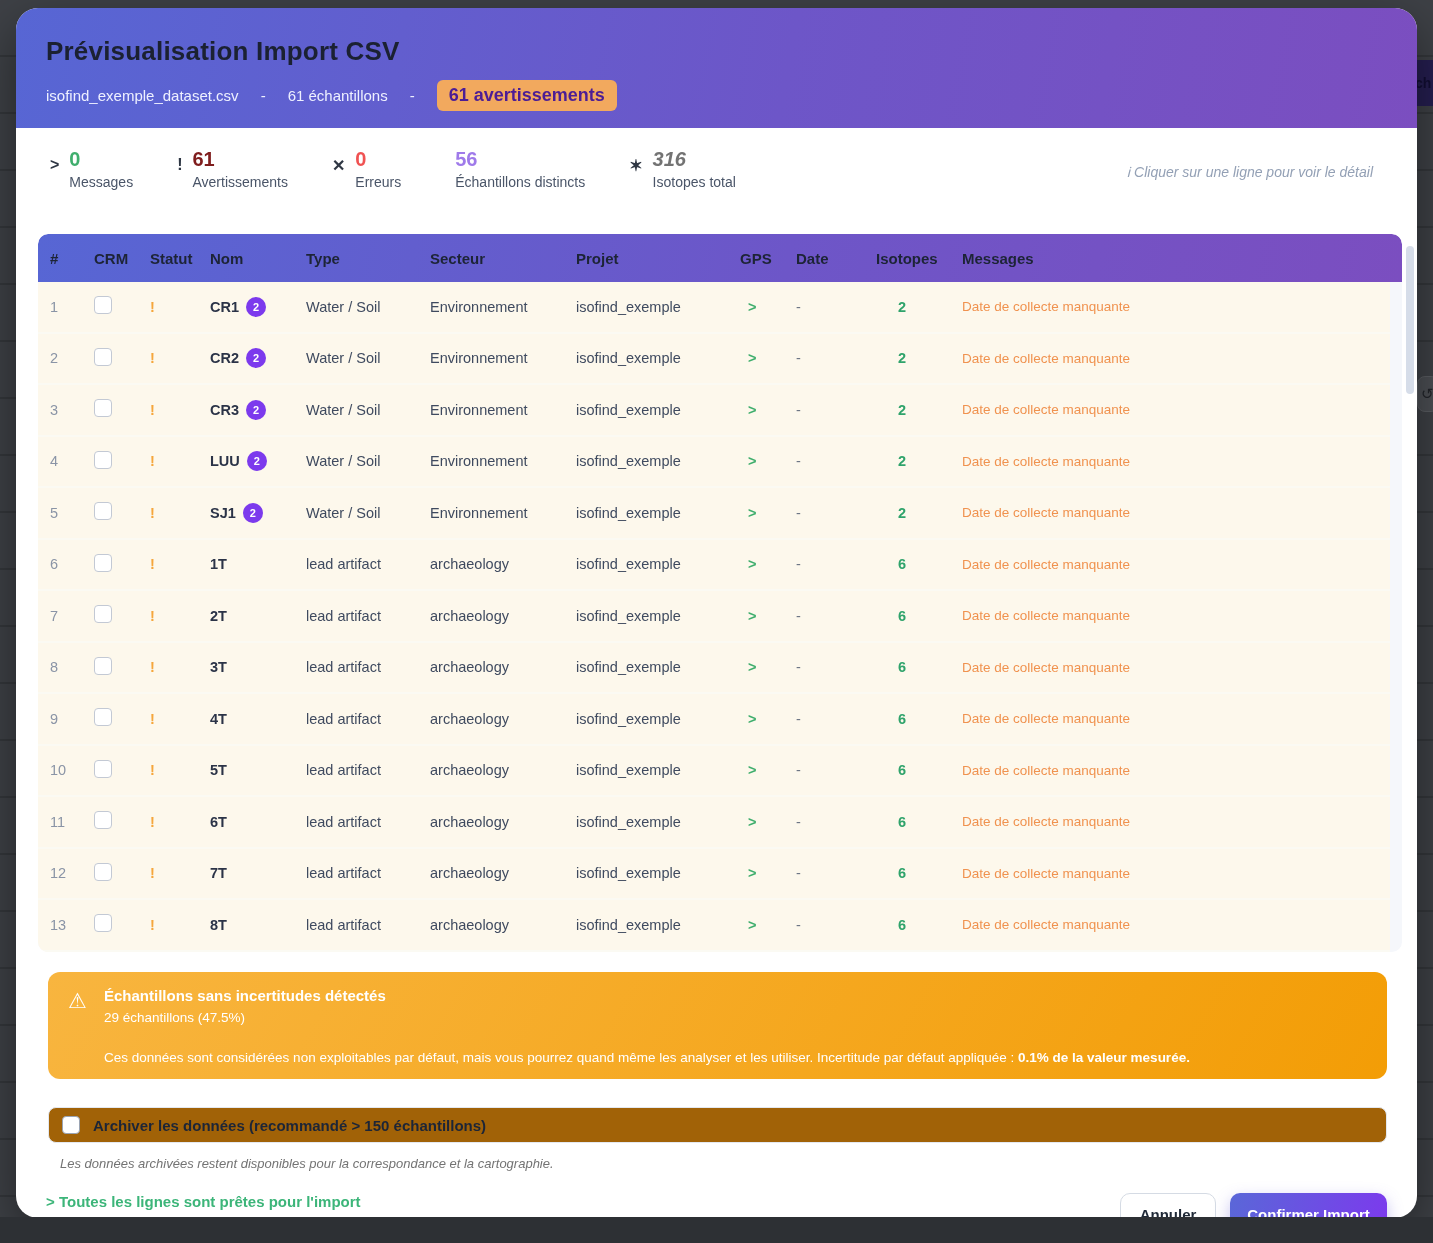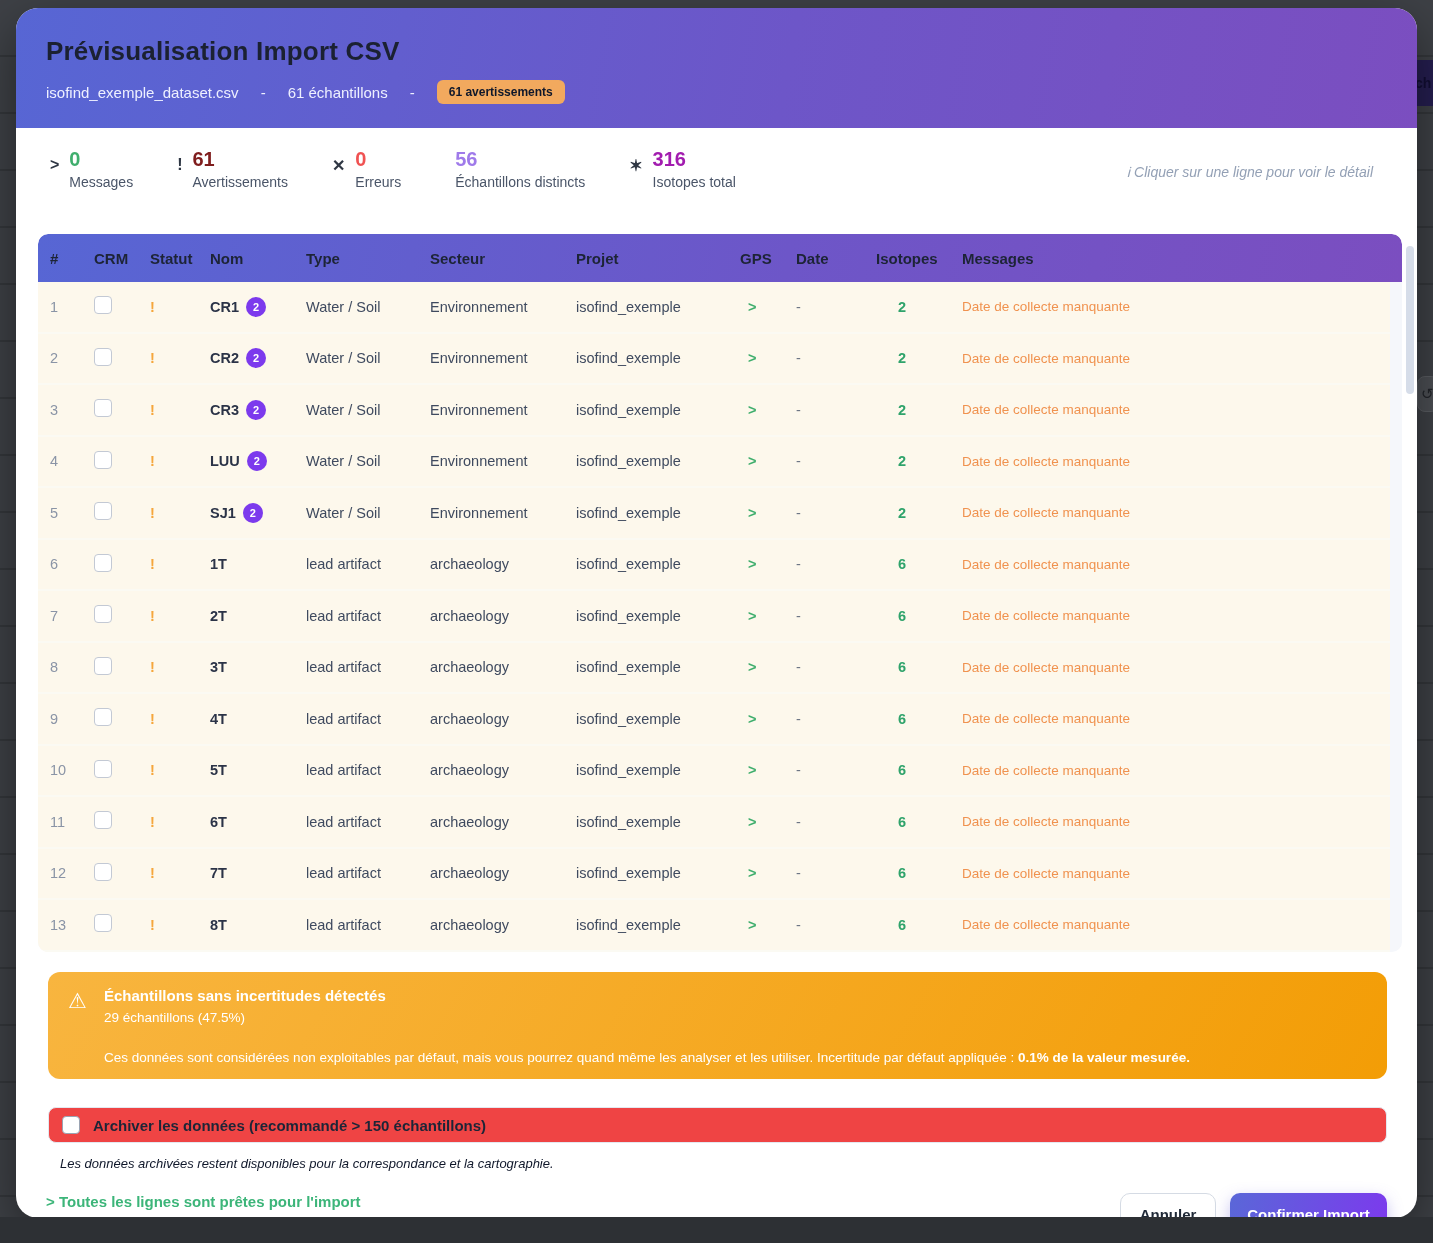--- a/index.html
+++ b/index.html
@@ -18,21 +18,21 @@
     display:flex; align-items:center; padding-left:3px; }
 
   .modal { position:absolute; left:16px; top:8px; width:1401px; height:1210px;
     background:#ffffff; border-radius:22px; overflow:hidden; box-shadow:0 18px 50px rgba(0,0,0,0.45); }
 
   
   .modal-header { height:120px; background:linear-gradient(100deg,#5766d4 0%,#6d56c8 55%,#7b4ec0 100%);
     padding:28px 30px 16px 30px; }
   .modal-title { font-size:26px; font-weight:700; color:#1b2132; letter-spacing:0.2px; }
   .subtitle-row { margin-top:13px; display:flex; align-items:center; gap:22px; font-size:15px; color:#eef0ff; }
-  .warn-badge { background:#f2a95e; color:#0f172a; font-weight:700; font-size:12px;
+  .warn-badge { background:#f2a95e; color:#4c1d95; font-weight:700; font-size:18px;
     padding:5px 12px; border-radius:6px; }
 
   
   .stats-row { margin:20px 30px 0 34px; display:flex; align-items:flex-start; position:relative; height:60px; }
   .stat { display:flex; align-items:flex-start; margin-right:44px; }
   .stat-icon { font-size:16px; font-weight:700; color:#2f3744; margin:8px 10px 0 0; }
   .stat-col { display:flex; flex-direction:column; }
   .stat-value { font-size:20px; font-weight:700; line-height:22px; }
   .stat-label { font-size:14px; color:#4a5568; margin-top:4px; white-space:nowrap; }
   .hint { position:absolute; right:14px; top:14px; font-style:italic; font-size:14px; color:#93a0b5; }
@@ -68,26 +68,26 @@
   .banner { margin:20px 30px 0 32px; min-height:92px; border-radius:12px;
     background:linear-gradient(120deg,#f8b53f 0%,#f39d06 100%);
     padding:15px 20px 14px 56px; position:relative; color:#ffffff; }
   .banner-icon { position:absolute; left:20px; top:17px; font-size:21px; color:#ffffff; }
   .banner-title { font-size:15px; font-weight:700; }
   .banner-sub { font-size:13.5px; margin-top:6px; }
   .banner-body { font-size:13.5px; margin-top:25px; }
   .banner-body b { font-weight:700; }
 
   
-  .archive-box { margin:28px 30px 0 32px; height:36px; background:#ef4444;
+  .archive-box { margin:28px 30px 0 32px; height:36px; background:#a16207;
     border:1px solid #e3e8f0; border-radius:8px; display:flex; align-items:center;
     padding-left:13px; gap:13px; }
   .archive-box .checkbox { border-color:#9aa3b2; cursor:pointer; }
   .archive-label { font-size:15px; font-weight:700; color:#1c2537; }
-  .archive-note { margin:13px 0 0 44px; font-style:italic; font-size:13px; color:#0f172a; }
+  .archive-note { margin:13px 0 0 44px; font-style:italic; font-size:13px; color:#737373; }
 
   
   .footer { margin:22px 30px 0 30px; display:flex; justify-content:space-between; }
   .footer-status { font-size:15px; font-weight:700; color:#3cb579; }
   .btns { display:flex; gap:14px; }
   .btn-cancel { width:96px; height:43px; background:#ffffff; border:1.5px solid #d5dbe4;
     border-radius:10px; font-family:inherit; font-size:15px; font-weight:700; color:#1f2937; cursor:pointer; }
   .btn-confirm { width:157px; height:43px; border:none; border-radius:10px;
     background:linear-gradient(100deg,#5a67d8 0%,#7c3aed 100%);
     font-family:inherit; font-size:15px; font-weight:700; color:#ffffff; cursor:pointer;
@@ -142,21 +142,21 @@
     <span class="stat-icon"></span>
     <span class="stat-col">
       <span class="stat-value" style="color: rgb(159, 122, 234);">56</span>
       <span class="stat-label">Échantillons distincts</span>
     </span>
   </div>
 
   <div class="stat">
     <span class="stat-icon">✶</span>
     <span class="stat-col">
-      <span class="stat-value" style="color: #a21caf;">316</span>
+      <span class="stat-value" style="color: #737373; font-style: italic;">316</span>
       <span class="stat-label">Isotopes total</span>
     </span>
   </div>
 </div>
     <div class="hint">
       <span>ℹ</span>
       <span>Cliquer sur une ligne pour voir le détail</span>
     </div>
   </div>
 

